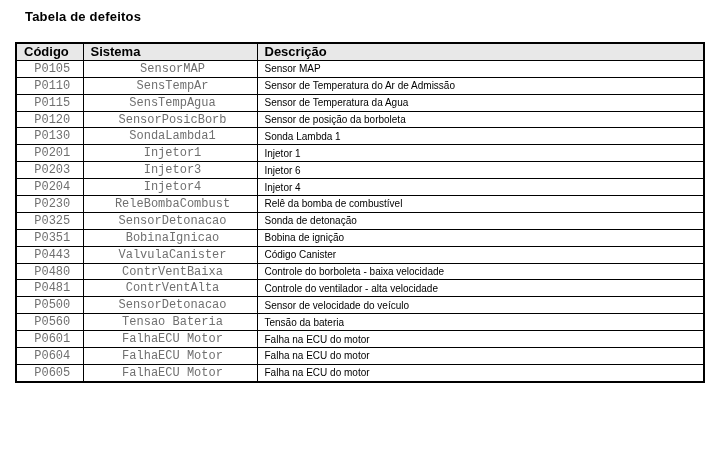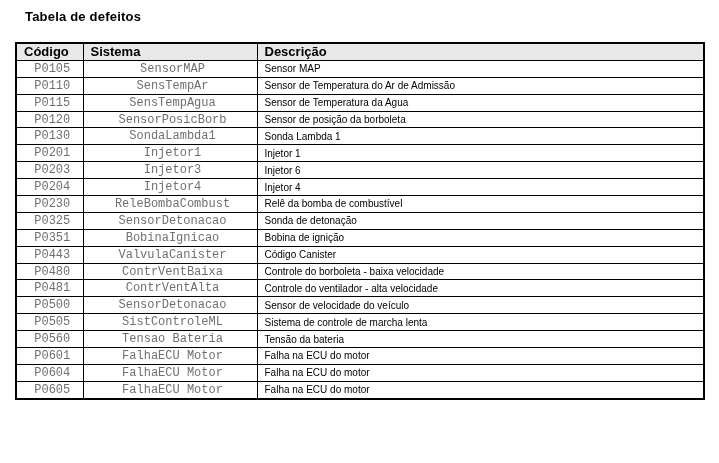--- a/index.html
+++ b/index.html
@@ -157,25 +157,20 @@
           <td class="col-codigo">P0481</td>
           <td class="col-mensagem">ContrVentAlta</td>
           <td class="col-descricao">Controle do ventilador - alta velocidade</td>
         </tr>
         <tr>
           <td class="col-codigo">P0500</td>
           <td class="col-mensagem">SensorDetonacao</td>
           <td class="col-descricao">Sensor de velocidade do veículo</td>
         </tr>
         <tr>
-          <td class="col-codigo">P0505</td>
-          <td class="col-mensagem">SistControleML</td>
-          <td class="col-descricao">Sistema de controle de marcha lenta</td>
-        </tr>
-        <tr>
           <td class="col-codigo">P0560</td>
           <td class="col-mensagem">Tensao Bateria</td>
           <td class="col-descricao">Tensão da bateria</td>
         </tr>
         <tr>
           <td class="col-codigo">P0601</td>
           <td class="col-mensagem">FalhaECU Motor</td>
           <td class="col-descricao">Falha na ECU do motor</td>
         </tr>
         <tr>

